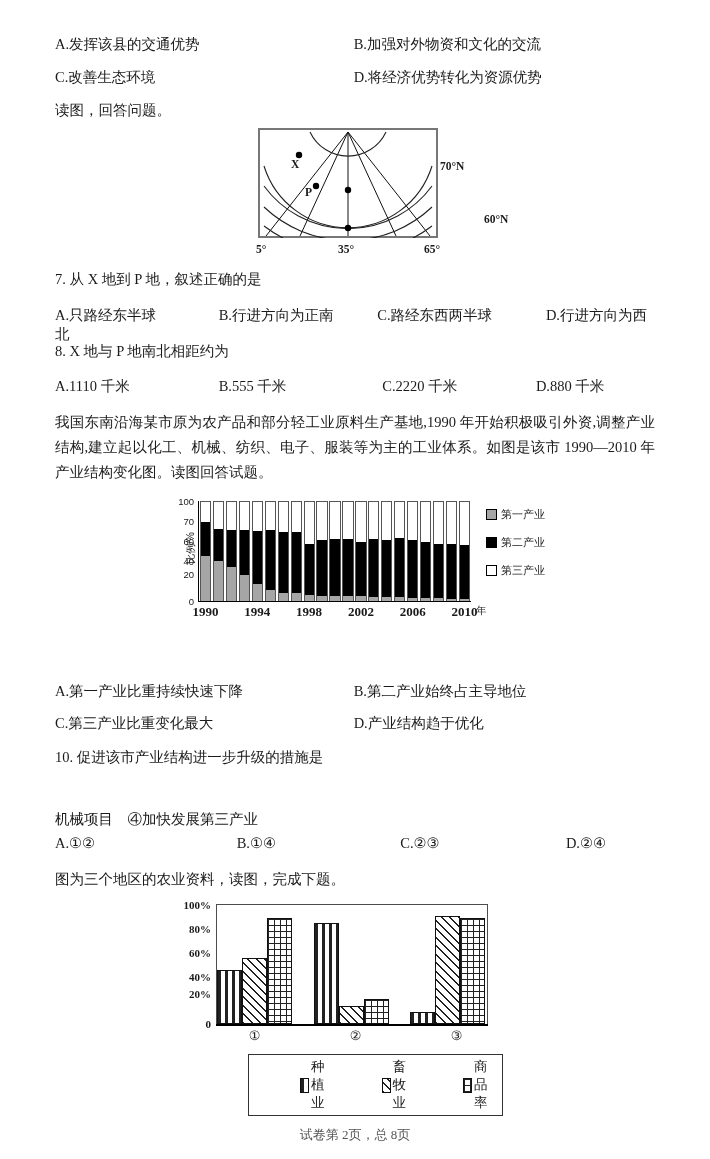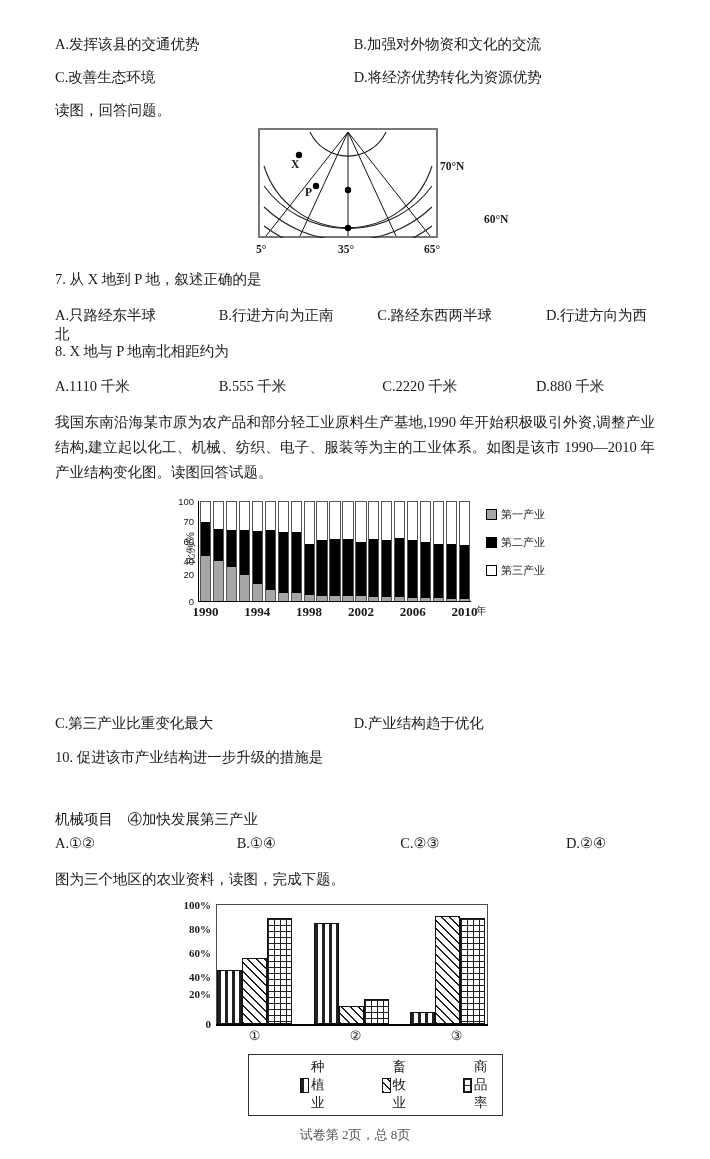--- a/index.html
+++ b/index.html
@@ -294,20 +294,24 @@
         <span class="sw sw2"></span>
         <span>第二产业</span>
       </div>
       <div class="row">
         <span class="sw sw3"></span>
         <span>第三产业</span>
       </div>
     </div>
   </div>
 
+  <div class="opt-row" style="top:682px;">
+    <span style="display:inline-block;width:295px;">A.第一产业比重持续快速下降</span>
+    <span>B.第二产业始终占主导地位</span>
+  </div>
   <div class="opt-row" style="top:714px;">
     <span style="display:inline-block;width:295px;">C.第三产业比重变化最大</span>
     <span>D.产业结构趋于优化</span>
   </div>
 
   <div class="ln" style="left:55px;top:750px;">10. 促进该市产业结构进一步升级的措施是</div>
   <div class="ln" style="left:55px;top:812px;">机械项目　④加快发展第三产业</div>
   <div class="opt-row" style="top:835px;">
     <span style="display:inline-block;width:178px;">A.①②</span>
     <span style="display:inline-block;width:160px;">B.①④</span>

